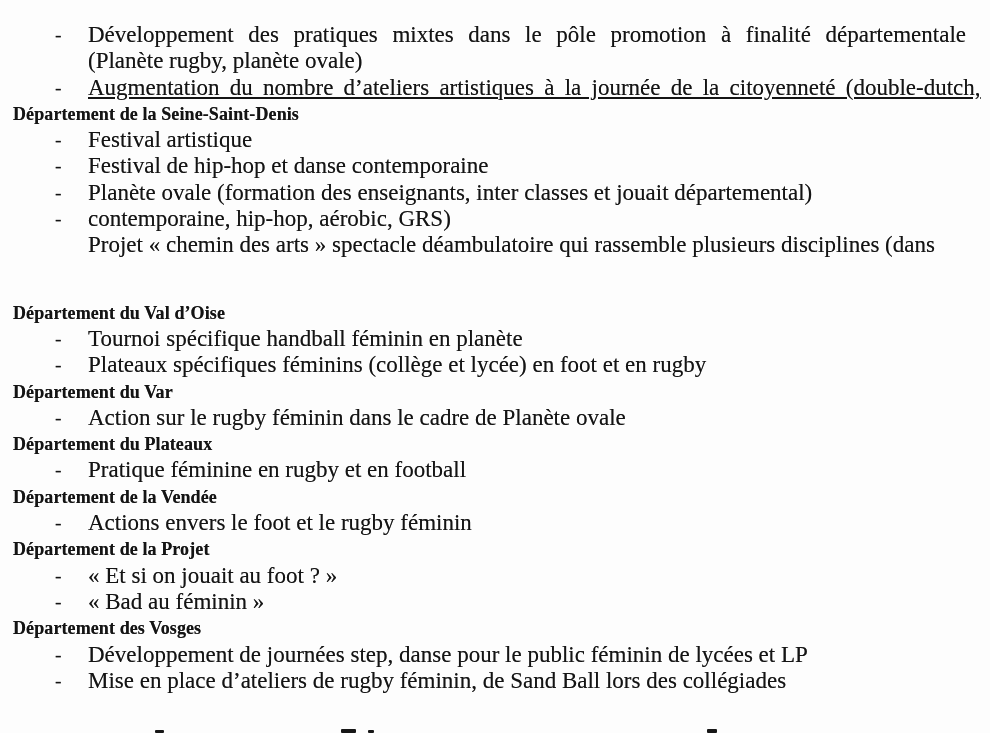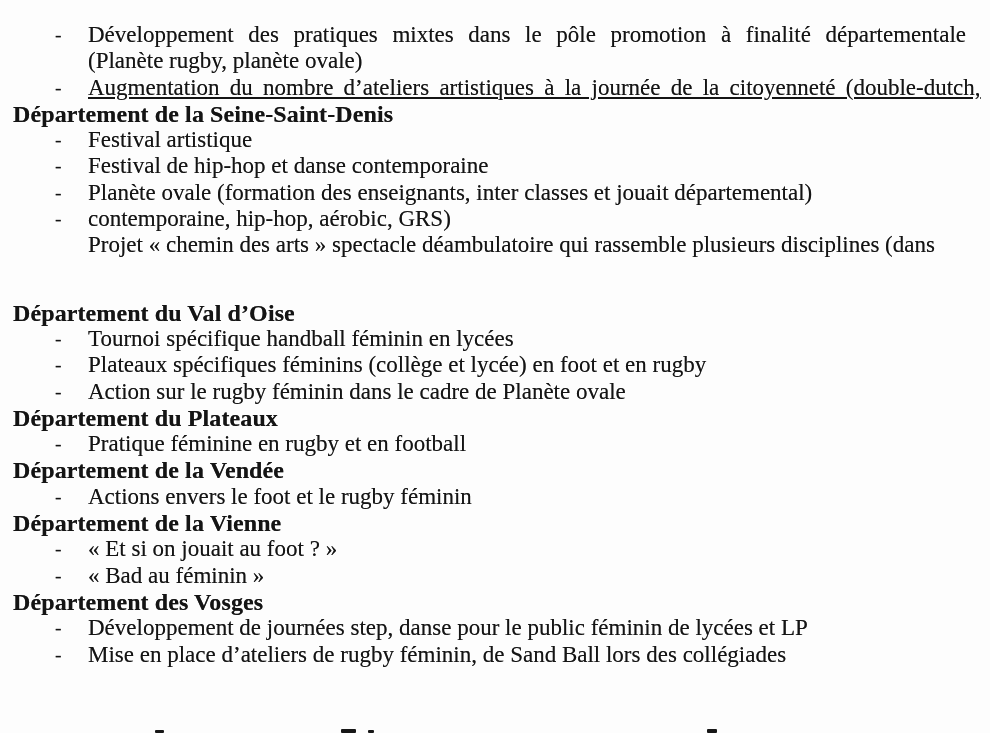--- a/index.html
+++ b/index.html
@@ -13,21 +13,21 @@
     font-family: "Liberation Serif", "DejaVu Serif", serif;
     color: #141414;
   }
   .page {
     position: absolute;
     inset: 0;
     padding: 22px 24px 0 13px;
   }
   .heading {
     margin: 0;
-    font-size: 24px;
+    font-size: 18px;
     font-weight: 700;
     line-height: 26.3px;
     letter-spacing: 0.1px;
     text-shadow: 0 0 0.5px rgba(0,0,0,0.6);
     white-space: nowrap;
   }
   .sec.gap-before { margin-top: 41px; }
   .bullet { display: flex; align-items: flex-start; }
   .dash {
     flex: 0 0 33px;
@@ -103,31 +103,32 @@
           <div class="line">contemporaine, hip-hop, aérobic, GRS)</div>
           <div class="line">Projet « chemin des arts » spectacle déambulatoire qui rassemble plusieurs disciplines (dans</div>
         </div>
   </div>
     </section>
     <section class="sec gap-before">
     <h2 class="heading">Département du Val d’Oise</h2>
   <div class="bullet">
     <span class="dash">-</span>
     <div class="lines">
-          <div class="line">Tournoi spécifique handball féminin en lycées</div>
+          <div class="line">Tournoi spécifique handball féminin en planète</div>
         </div>
   </div>
       <div class="bullet">
     <span class="dash">-</span>
     <div class="lines">
           <div class="line">Plateaux spécifiques féminins (collège et lycée) en foot et en rugby</div>
         </div>
   </div>
     </section>
     <section class="sec">
+    <h2 class="heading">Département du Var</h2>
   <div class="bullet">
     <span class="dash">-</span>
     <div class="lines">
           <div class="line">Action sur le rugby féminin dans le cadre de Planète ovale</div>
         </div>
   </div>
     </section>
     <section class="sec">
     <h2 class="heading">Département du Plateaux</h2>
   <div class="bullet">
@@ -140,21 +141,21 @@
     <section class="sec">
     <h2 class="heading">Département de la Vendée</h2>
   <div class="bullet">
     <span class="dash">-</span>
     <div class="lines">
           <div class="line">Actions envers le foot et le rugby féminin</div>
         </div>
   </div>
     </section>
     <section class="sec">
-    <h2 class="heading">Département de la Vienne</h2>
+    <h2 class="heading">Département de la Projet</h2>
   <div class="bullet">
     <span class="dash">-</span>
     <div class="lines">
           <div class="line">« Et si on jouait au foot ? »</div>
         </div>
   </div>
       <div class="bullet">
     <span class="dash">-</span>
     <div class="lines">
           <div class="line">« Bad au féminin »</div>

